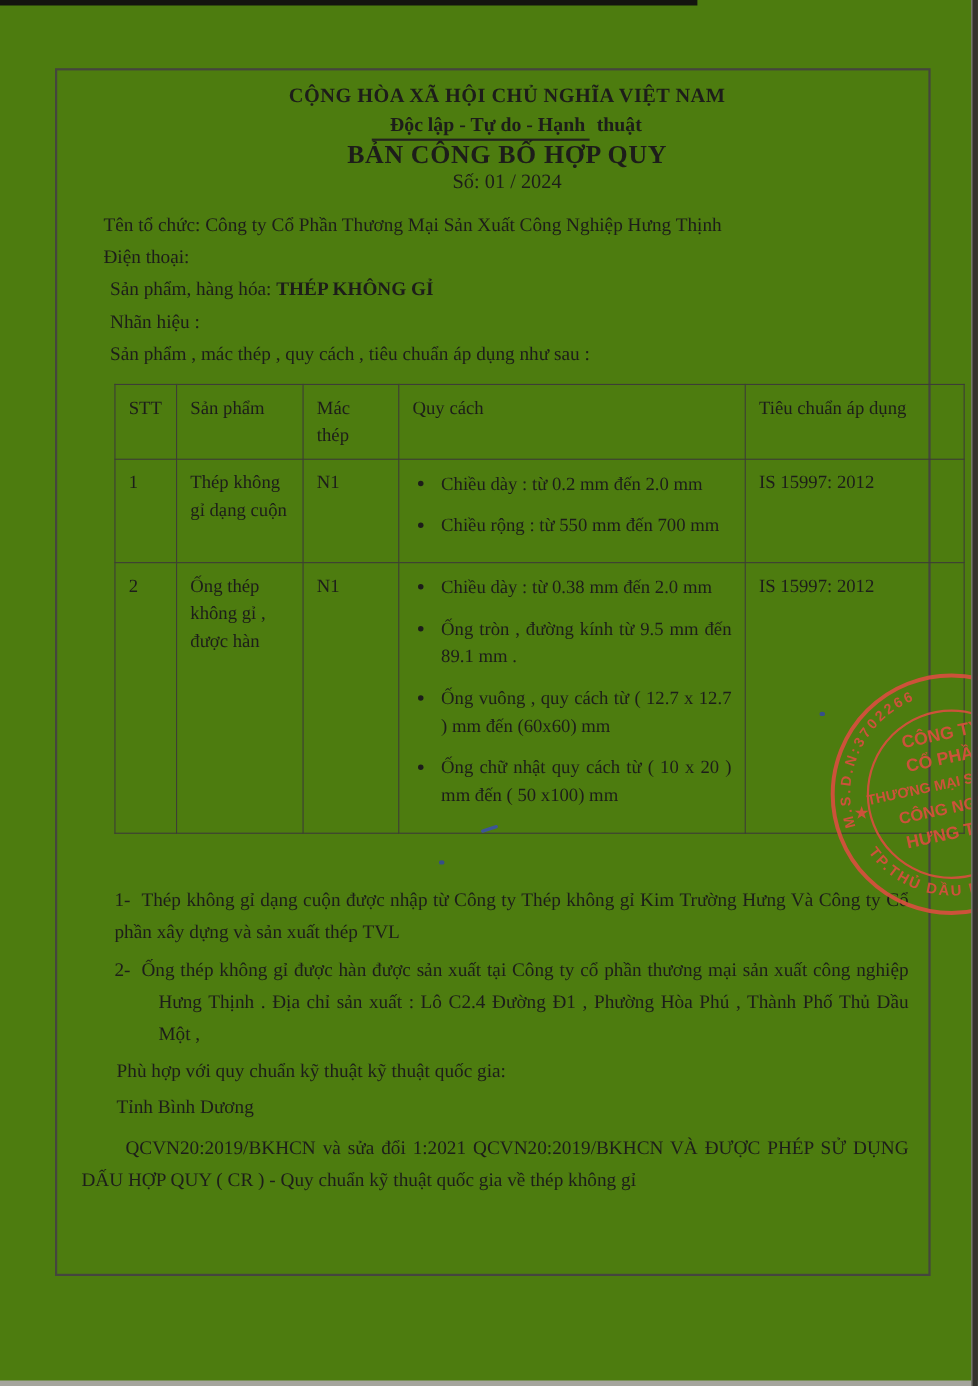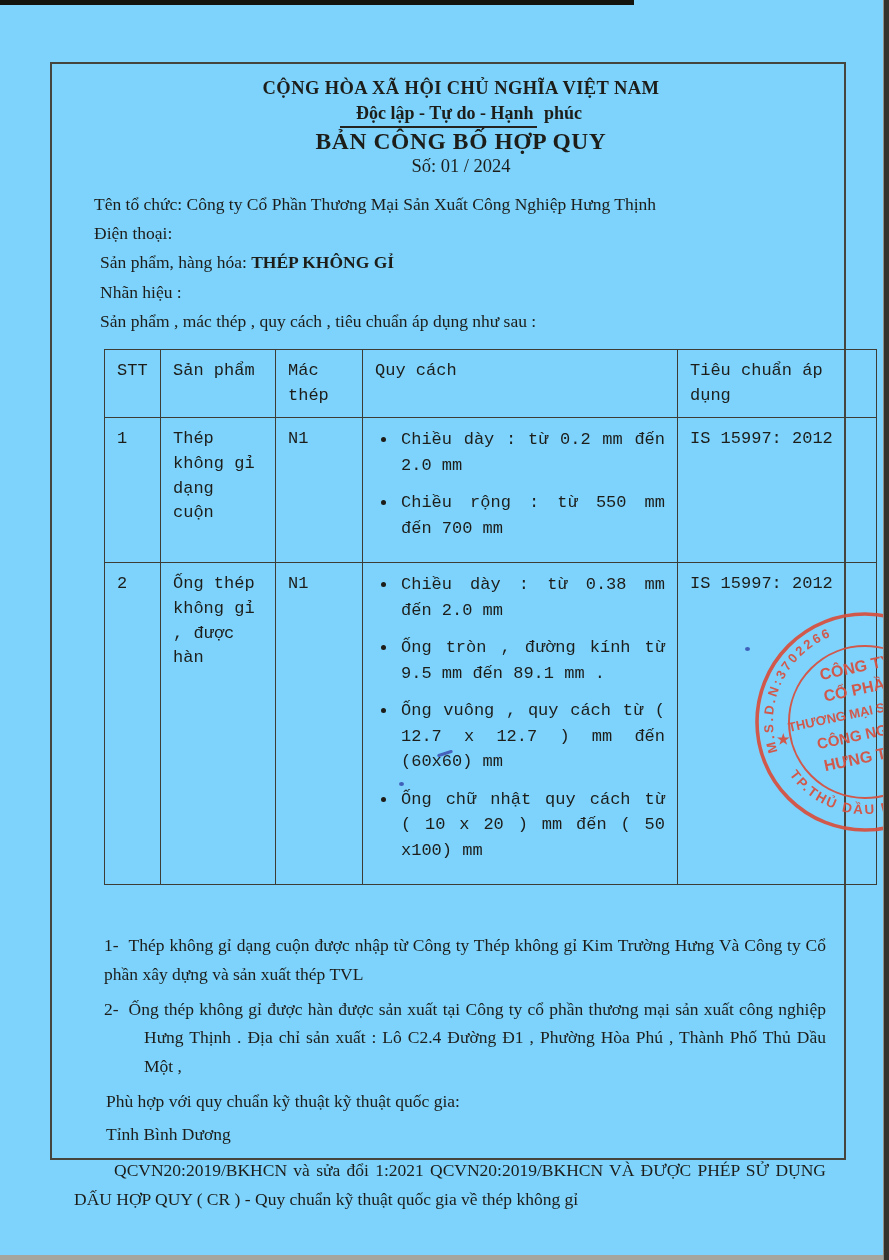--- a/index.html
+++ b/index.html
@@ -1,19 +1,19 @@
 <!DOCTYPE html>
 <html style="--stamp-color: #d84f3e;"><head>
 <meta charset="utf-8">
 <style>
   :root{ --stamp-color:#d84f3e; --ink:#1d1d1a; }
   html,body{margin:0;padding:0;background:#d8d8d2;}
   .scan{
     position:relative;width:889px;height:1260px;margin:0;
-    background:#7dd3fc;overflow:hidden;
+    background:#4d7c0f;overflow:hidden;
     font-family:"Liberation Serif",serif;color:var(--ink);
   }
   
   .edge-top{position:absolute;top:0;left:0;width:634px;height:5px;background:#14140f;z-index:28;}
   .edge-right{position:absolute;top:0;right:0;width:5px;height:1260px;background:#34342d;border-left:1px solid #8f8f87;z-index:30;}
   .edge-bottom{position:absolute;bottom:0;left:0;width:889px;height:5px;background:#a5a59d;z-index:26;}
 
   .page-border{
     position:absolute;left:50px;top:62px;width:796px;height:1098px;
     border:2px solid #45453e;box-sizing:border-box;
@@ -31,21 +31,21 @@
   .info-block{margin-top:13px;}
   .indent-sm{margin-left:6px;}
   .bold{font-weight:bold;}
 
   table.spec{
     border-collapse:collapse;table-layout:fixed;
     margin:13px 0 0 10px;width:772px;font-size:17px;
   }
   table.spec th,table.spec td{
     border:1.6px solid #3d3d36;vertical-align:top;
-    padding:9px 12px;font-weight:normal;text-align:left;line-height:1.45;font-family:Liberation Mono, monospace;
+    padding:9px 12px;font-weight:normal;text-align:left;line-height:1.45;
   }
   table.spec th{height:24px;}
   .c-center{text-align:center;}
   .c-justify{text-align:justify;}
   td.qc-cell{padding:10px 8px 6px 26px;}
   ul.qc{margin:0;padding-left:22px;}
   ul.qc li{margin:0 0 12px 0;padding-left:4px;text-align:justify;line-height:1.5;}
 
   .notes{margin:46px 2px 0 10px;}
   .note{font-size:17.5px;line-height:1.64;text-align:justify;margin:0 0 6px 0;}
@@ -74,21 +74,21 @@
   <div class="edge-top"></div>
   <div class="edge-right"></div>
   <div class="edge-bottom"></div>
 
   <div class="page-border">
 
     <div class="center nat-title">CỘNG HÒA XÃ HỘI CHỦ NGHĨA VIỆT NAM</div>
 
     <div class="center motto">
       <span class="motto-u">Độc lập - Tự do - Hạnh</span>
-      <span class="motto-tail">phúc</span>
+      <span class="motto-tail">thuật</span>
     </div>
 
     <div class="center doc-title">BẢN CÔNG BỐ HỢP QUY</div>
 
     <div class="center doc-no">Số: 01 / 2024</div>
 
     <div class="info-block">
       <p class="para">Tên tổ chức: Công ty Cổ Phần Thương Mại Sản Xuất Công Nghiệp Hưng Thịnh</p>
       <p class="para">Điện thoại:</p>
       <p class="para indent-sm">

